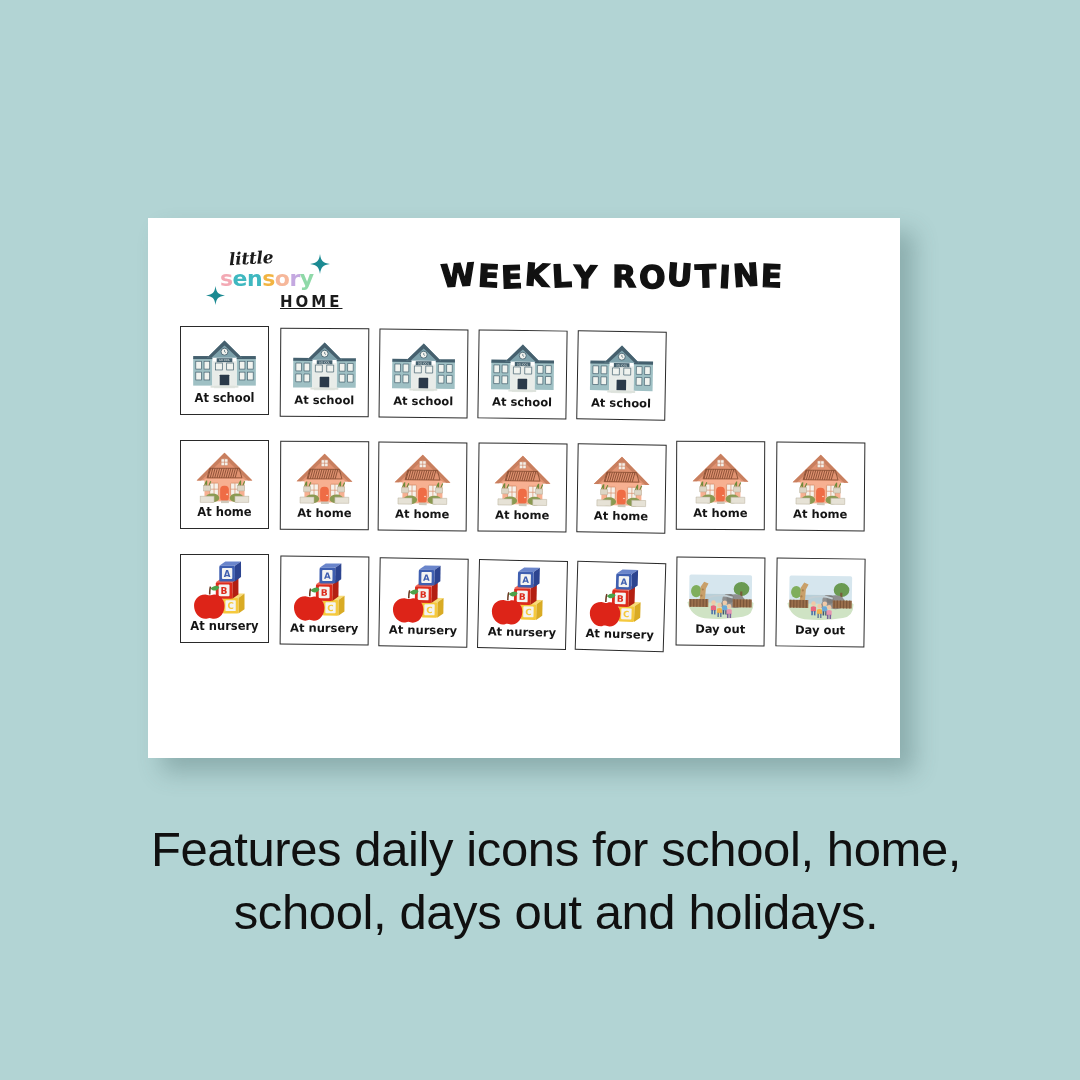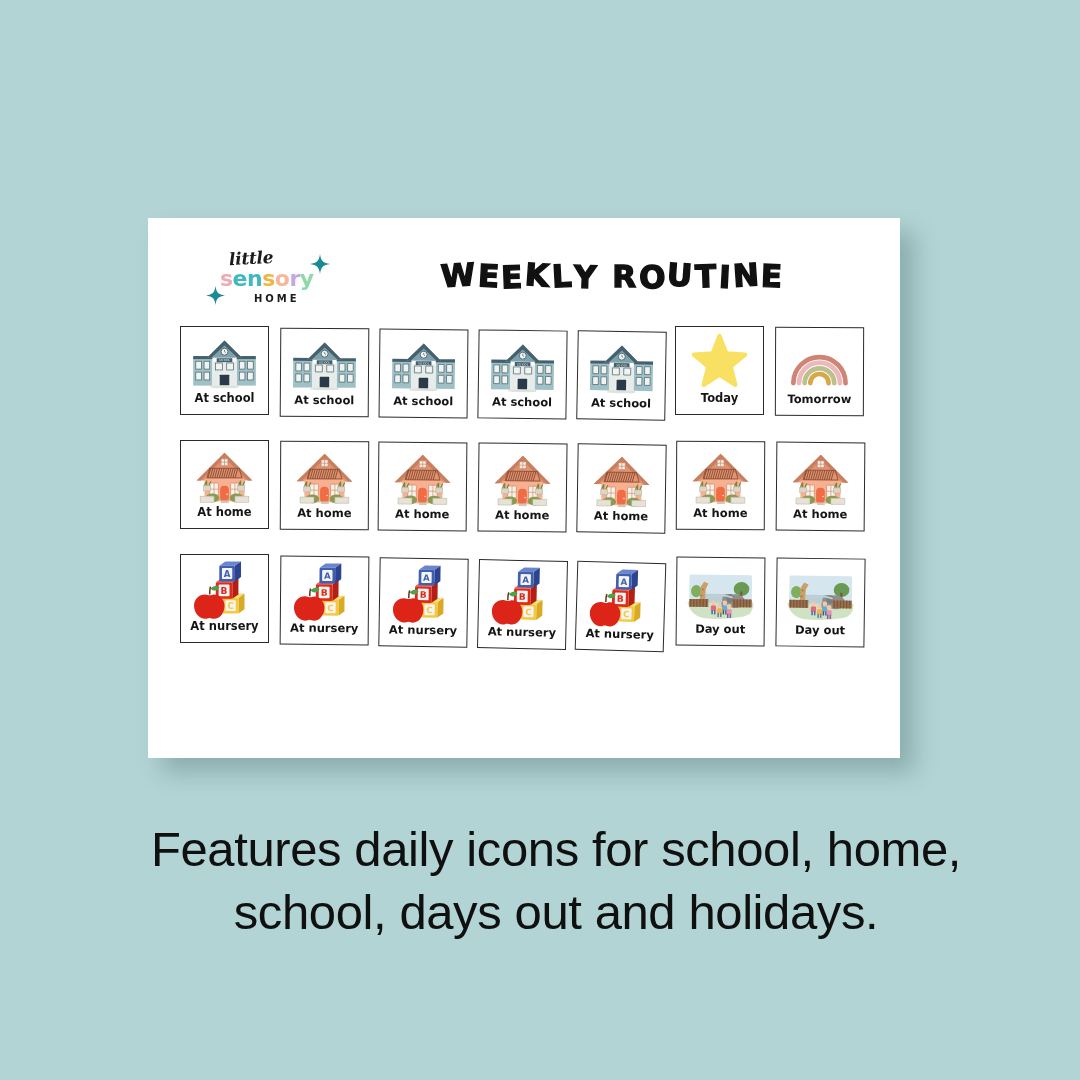--- a/index.html
+++ b/index.html
@@ -43,24 +43,24 @@
   }
   #logo-sensory {
     position: absolute; left: 14px; top: 18px;
     font-family: "DejaVu Sans", sans-serif;
     font-weight: bold; font-size: 22px;
     letter-spacing: -0.5px;
     white-space: nowrap;
   }
   #logo-sensory span { display: inline-block; }
   #logo-home {
-    position: absolute; left: 48px; top: 45px;
+    position: absolute; left: 74px; top: 45px;
     font-family: "DejaVu Sans", sans-serif;
-    font-weight: bold; font-size: 10px;
-    letter-spacing: 3px; color: #1b1b1b;
+    font-weight: bold; font-size: 15px;
+    letter-spacing: 3px; color: #1b1b1b; text-decoration: underline;
   }
   .sparkle { position: absolute; }
 
   #title {
     position: absolute;
     left: 250px; top: 18px;
     width: 430px;
     text-align: center;
     font-family: "DejaVu Sans", sans-serif;
     font-weight: bold;
@@ -287,35 +287,20 @@
               <rect x="67" y="46.5" width="6.5" height="9" fill="#f0f3ef" stroke="#44606e" stroke-width="0.8"></rect>
               <rect x="76.5" y="46.5" width="6.5" height="9" fill="#f0f3ef" stroke="#44606e" stroke-width="0.8"></rect>
               <rect x="39.5" y="36" width="8" height="8" fill="#f0f3ef" stroke="#44606e" stroke-width="0.8"></rect>
               <rect x="52.5" y="36" width="8" height="8" fill="#f0f3ef" stroke="#44606e" stroke-width="0.8"></rect>
               <rect x="43" y="48" width="14" height="14" fill="#eef1ed"></rect>
               <rect x="44.5" y="49.5" width="11" height="12.5" rx="0.5" fill="#2b3a4a"></rect>
               <rect x="38" y="62" width="24" height="3" fill="#e4e8e3"></rect>
               <rect x="34" y="62" width="32" height="2.4" fill="#dde2dc"></rect>
             </svg></div>
           <div class="card-label">At school</div>
-        </div>
-        <div class="card" style="left: 495px; top: 0px; transform: rotate(0deg);">
-          <div class="card-art"><svg viewBox="0 0 100 72" width="100%" height="100%" preserveAspectRatio="xMidYMid meet">
-              <polygon points="50.0,5.0 57.9,25.1 79.5,26.4 62.8,40.2 68.2,61.1 50.0,49.5 31.8,61.1 37.2,40.2 20.5,26.4 42.1,25.1" fill="#f8e162" stroke="#f8e162" stroke-width="5" stroke-linejoin="round"></polygon>
-            </svg></div>
-          <div class="card-label">Today</div>
-        </div>
-        <div class="card" style="left: 595px; top: 1px; transform: rotate(0.2deg);">
-          <div class="card-art"><svg viewBox="0 0 100 72" width="100%" height="100%" preserveAspectRatio="xMidYMid meet">
-              <path d="M20 58 A 30 30 0 0 1 80 58" fill="none" stroke="#cf8573" stroke-width="5.4" stroke-linecap="round"></path>
-              <path d="M26.5 58 A 23.5 23.5 0 0 1 73.5 58" fill="none" stroke="#edb8bc" stroke-width="5.4" stroke-linecap="round"></path>
-              <path d="M33 58 A 17 17 0 0 1 67 58" fill="none" stroke="#bcc08a" stroke-width="5.4" stroke-linecap="round"></path>
-              <path d="M39.5 58 A 10.5 10.5 0 0 1 60.5 58" fill="none" stroke="#d6a847" stroke-width="5.4" stroke-linecap="round"></path>
-            </svg></div>
-          <div class="card-label">Tomorrow</div>
         </div>
       </div>
       <div class="row">
         <div class="card" style="left: 0px; top: 0px; transform: rotate(0deg);">
           <div class="card-art"><svg viewBox="0 0 100 72" width="100%" height="100%" preserveAspectRatio="xMidYMid meet">
               <path d="M50 8 L82 40 L18 40 Z" fill="#e09271"></path>
               <path d="M50 8 L82 40 L77 40 L50 14 L23 40 L18 40 Z" fill="#c87f5f"></path>
               <g>
                 <path d="M34 26 L31 37" stroke="#8a4f34" stroke-width="1.1"></path>
                 <path d="M36.6 26 L33.6 37" stroke="#8a4f34" stroke-width="1.1"></path>

